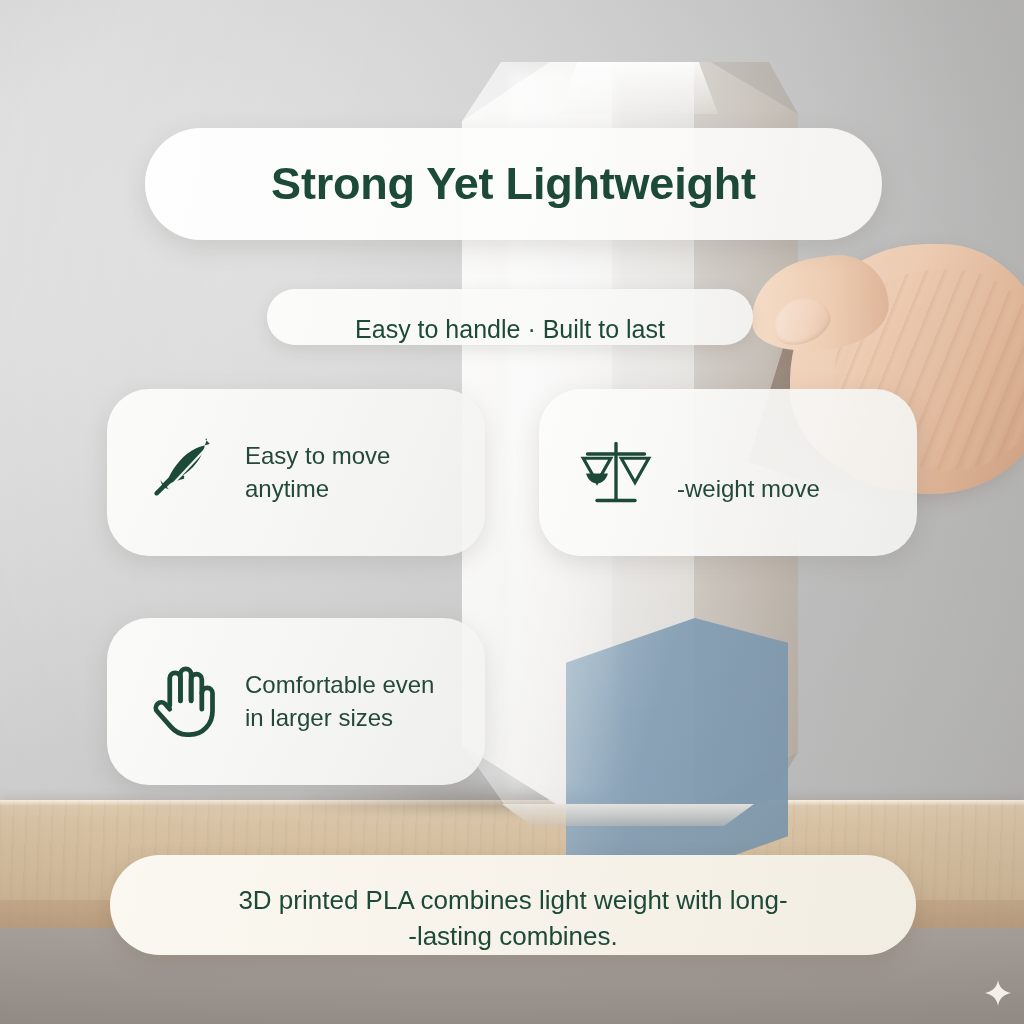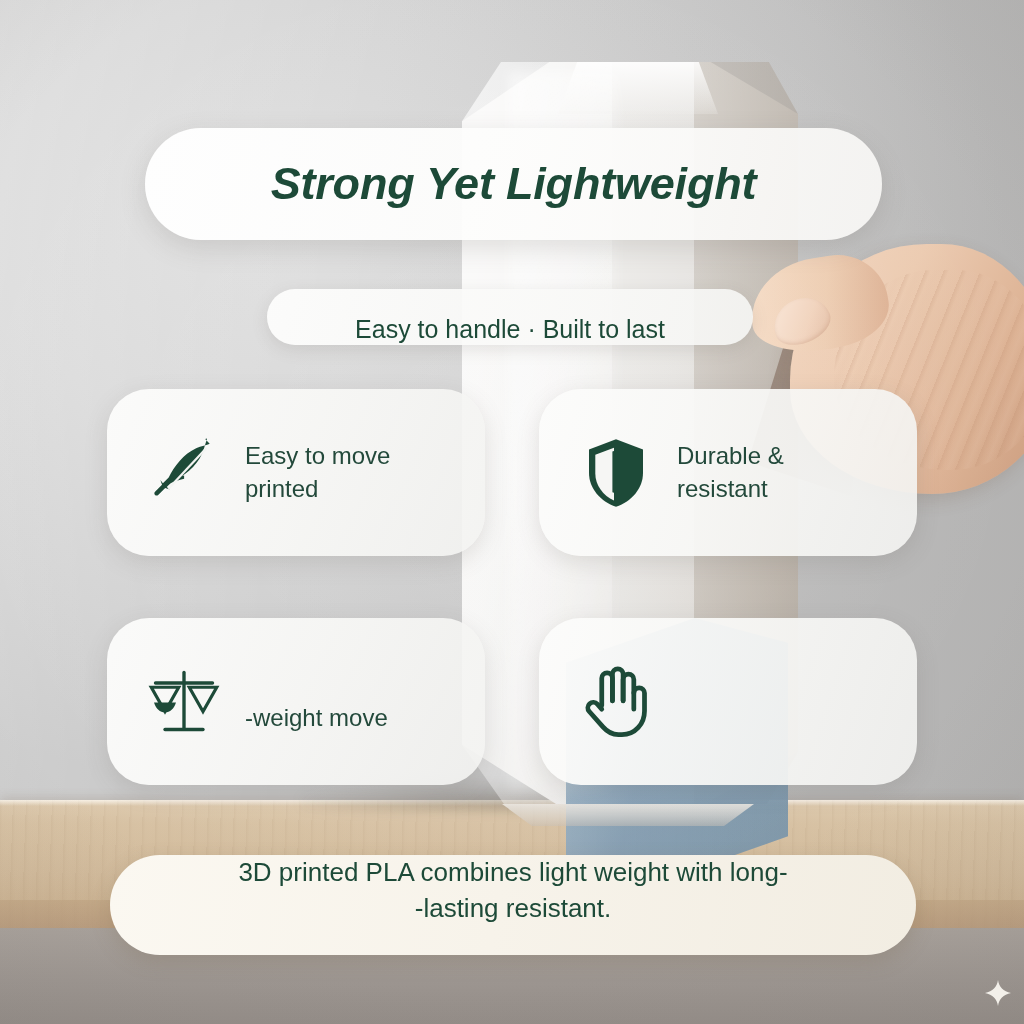--- a/index.html
+++ b/index.html
@@ -227,21 +227,20 @@
     display: flex;
     align-items: center;
     justify-content: center;
   }
   .title-text {
     font-size: 45px;
     font-weight: 700;
     letter-spacing: -0.2px;
     color: #1d4a38;
     white-space: nowrap;
-    font-style: italic;
   }
 
   .subtitle-pill {
     position: absolute;
     left: 267px;
     top: 289px;
     width: 486px;
     height: 56px;
     border-radius: 28px;
     background: linear-gradient(105deg, rgba(253,253,252,0.95), rgba(246,246,244,0.90));
@@ -300,21 +299,21 @@
   .footer-pill {
     position: absolute;
     left: 110px;
     top: 855px;
     width: 806px;
     height: 100px;
     border-radius: 50px;
     background: linear-gradient(100deg, #fbf8f1 0%, #f7f3ea 48%, #f2ede2 100%);
     box-shadow: 0 7px 20px rgba(120,100,75,0.22);
     display: flex;
-    align-items: flex-start;
+    align-items: flex-end;
     justify-content: center;
     text-align: center;
   }
   .footer-text {
     font-size: 26px;
     line-height: 1.38;
     color: #1d4a38;
     font-weight: 400;
     padding: 0 40px;
   }
@@ -381,37 +380,24 @@
       <div class="card">
         <span class="card-icon">
           <svg width="70" height="70" viewBox="0 0 64 64" aria-hidden="true">
             <path fill="currentColor" d="M55.5 5.2c-2.6 1.1-7.8 2.1-12.4 4.2-5.6 2.6-10.7 6.6-15.1 11.6-4.2 4.8-7.5 10-10 15l-5.3 5.3-2.3-2.8 1.5 4.2-6.4 6.4c-.8.8-.8 2.1 0 2.9.8.8 2.1.8 2.9 0l6.4-6.4 4.2 1.5-2.8-2.3 5.1-5.1c5.1-2.4 10.4-5.6 15.3-9.8 5.2-4.5 9.3-9.8 11.9-15.6 2.1-4.6 3.1-9.6 4.2-12.2.4-1 .3-1.4-.1-1.6-.3-.2-.7-.1-1.1.7z"></path>
             <path fill="currentColor" d="M44.8 13.9c-3.2.4-6.9 1.1-10.4 2.4l-3.3 4.4c4.3-1.9 9-3.2 13.7-3.9zM38.4 24.1c-3.8.5-8 1.4-11.9 3l-2.8 4.8c4.7-2.3 9.9-3.8 14.7-4.6zM32.1 34.2c-3.9.6-8.2 1.6-12.1 3.3l-2.5 4.7c4.7-2.4 10-4 14.6-5z"></path>
             <path fill="#f3f4f2" d="M17 45.6 51.8 8.4l1.5 1.4L18.5 47z"></path>
           </svg>
         </span>
         <span class="card-label">
           <span>Easy to move</span><br>
-          <span>printed</span>
+          <span>anytime</span>
         </span>
       </div>
 
-      <div class="card">
-        <span class="card-icon">
-          <svg width="68" height="72" viewBox="0 0 56 64" aria-hidden="true">
-            <path fill="currentColor" d="M28 2 4 11v21c0 13.6 10.1 25.3 24 30 13.9-4.7 24-16.4 24-30V11L28 2z"></path>
-            <path fill="#f6f6f4" d="M26.2 9.6 9.6 15.8v16.6c0 10.4 7 19.7 16.6 24V9.6z"></path>
-            <path fill="currentColor" d="M24.8 12.9v36.2l2.6 1V12z"></path>
-          </svg>
-        </span>
-        <span class="card-label">
-          <span>Durable &amp;</span><br>
-          <span>resistant</span>
-        </span>
-      </div>
 
       <div class="card">
         <span class="card-icon">
           <svg width="76" height="70" viewBox="0 0 72 66" aria-hidden="true">
             <g fill="none" stroke="currentColor" stroke-width="3.2" stroke-linecap="round">
               <line x1="36" y1="5" x2="36" y2="58"></line>
               <line x1="9" y1="15" x2="63" y2="15"></line>
               <line x1="18" y1="59" x2="54" y2="59"></line>
             </g>
             <path fill="none" stroke="currentColor" stroke-width="3" d="M5 19h26L18 42z"></path>
@@ -429,28 +415,32 @@
         <span class="card-icon">
           <svg width="70" height="76" viewBox="0 0 58 64" aria-hidden="true">
             <g fill="none" stroke="currentColor" stroke-width="4" stroke-linecap="round" stroke-linejoin="round">
               <path d="M17 35V12a4.5 4.5 0 0 1 9 0v19"></path>
               <path d="M26 31V8.5a4.5 4.5 0 0 1 9 0V31"></path>
               <path d="M35 31V13a4.5 4.5 0 0 1 9 0v25"></path>
               <path d="M44 24.5a4.5 4.5 0 0 1 9 0v15c0 11-8 20-19 20h-3c-6 0-9.5-2.5-13-6.5L6.5 40a4.6 4.6 0 0 1 6.8-6.2L17 38"></path>
             </g>
           </svg>
         </span>
+        <span class="card-label">
+          <span>Comfortable even</span><br>
+          <span>in larger sizes</span>
+        </span>
       </div>
 
     </div>
 
     <div class="footer-pill">
       <div class="footer-text">
         <span>3D printed PLA combines light weight with long-</span><br>
-        <span>-lasting resistant.</span>
+        <span>-lasting combines.</span>
       </div>
     </div>
 
     <span class="sparkle">
       <svg width="26" height="26" viewBox="0 0 24 24" aria-hidden="true">
         <path fill="currentColor" d="M12 0c.9 6.2 4.9 10.6 12 12-7.1 1.4-11.1 5.8-12 12-.9-6.2-4.9-10.6-12-12C7.1 10.6 11.1 6.2 12 0z"></path>
       </svg>
     </span>
 
   </div>

